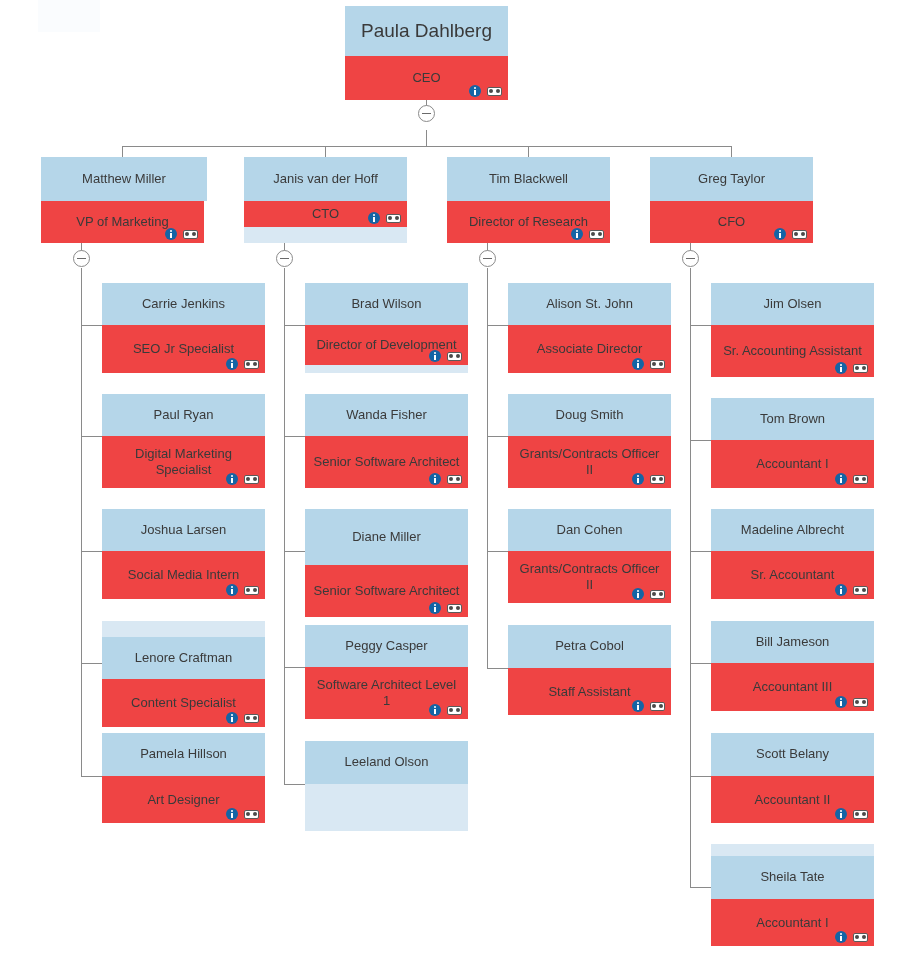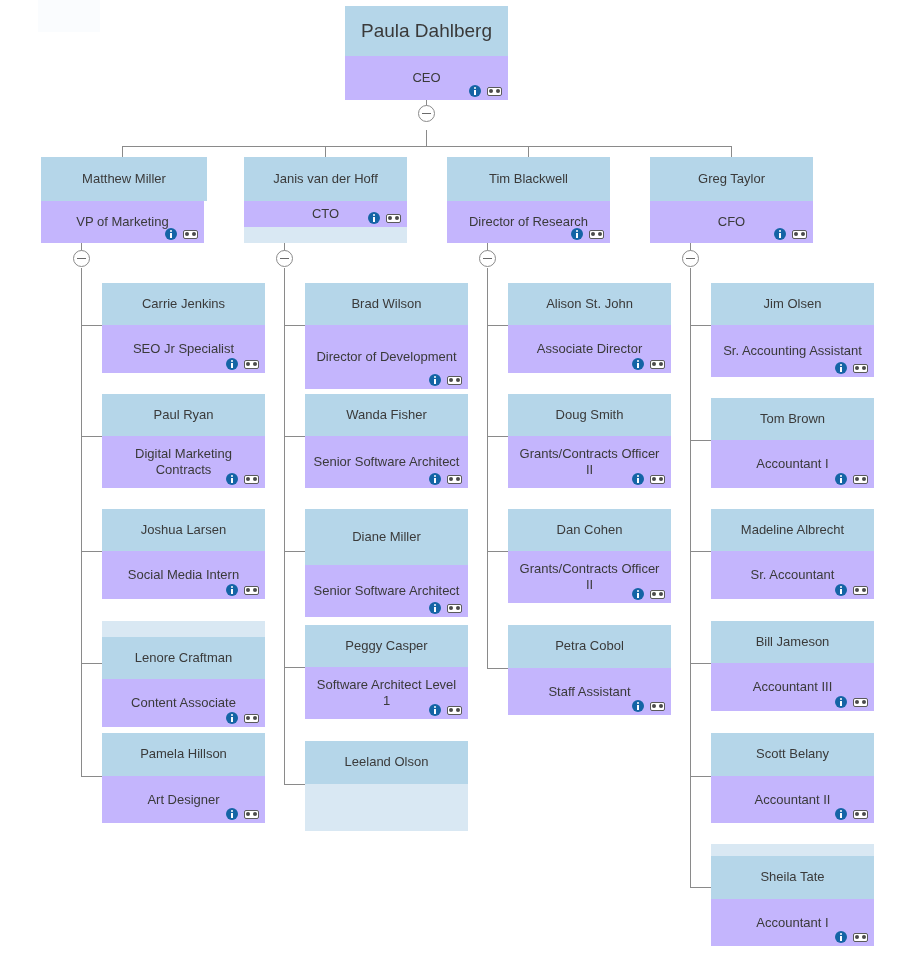--- a/index.html
+++ b/index.html
@@ -68,21 +68,21 @@
     font-size: 13px;
     text-align: center;
     display: flex;
     align-items: center;
     justify-content: center;
     padding: 0 6px;
     line-height: 1.15;
   }
   .node-body {
     position: relative;
-    background: #c4b5fd;
+    background: #ef4444;
     color: #3a3a3a;
     font-size: 13px;
     text-align: center;
     display: flex;
     align-items: center;
     justify-content: center;
     padding: 0 8px;
     line-height: 1.2;
   }
   .node-title {
@@ -283,21 +283,21 @@
       <span class="node-icons">
         <span class="icon-info"></span>
         <span class="icon-card"></span>
       </span>
     </div>
   </div>
 
   <div class="node" style="left:102px; top:394px; width:163px; height:94px;">
     <div class="node-name" style="height:42px;">Paul Ryan</div>
     <div class="node-body" style="height:52px;">
-      <span class="node-title">Digital Marketing Contracts</span>
+      <span class="node-title">Digital Marketing Specialist</span>
       <span class="node-icons">
         <span class="icon-info"></span>
         <span class="icon-card"></span>
       </span>
     </div>
   </div>
 
   <div class="node" style="left:102px; top:509px; width:163px; height:90px;">
     <div class="node-name" style="height:42px;">Joshua Larsen</div>
     <div class="node-body" style="height:48px;">
@@ -305,42 +305,42 @@
       <span class="node-icons">
         <span class="icon-info"></span>
         <span class="icon-card"></span>
       </span>
     </div>
   </div>
 
   <div class="node" style="left:102px; top:621px; width:163px; height:90px;">
     <div class="node-name" style="height:42px;margin-top:16px;">Lenore Craftman</div>
     <div class="node-body" style="height:48px;">
-      <span class="node-title">Content Associate</span>
+      <span class="node-title">Content Specialist</span>
       <span class="node-icons">
         <span class="icon-info"></span>
         <span class="icon-card"></span>
       </span>
     </div>
   </div>
 
   <div class="node" style="left:102px; top:733px; width:163px; height:90px;">
     <div class="node-name" style="height:43px;">Pamela Hillson</div>
     <div class="node-body" style="height:47px;">
       <span class="node-title">Art Designer</span>
       <span class="node-icons">
         <span class="icon-info"></span>
         <span class="icon-card"></span>
       </span>
     </div>
   </div>
 
   <div class="node" style="left:305px; top:283px; width:163px; height:90px;">
     <div class="node-name" style="height:42px;">Brad Wilson</div>
-    <div class="node-body" style="height:64px;">
+    <div class="node-body" style="height:40px;">
       <span class="node-title">Director of Development</span>
       <span class="node-icons">
         <span class="icon-info"></span>
         <span class="icon-card"></span>
       </span>
     </div>
   </div>
 
   <div class="node" style="left:305px; top:394px; width:163px; height:94px;">
     <div class="node-name" style="height:42px;">Wanda Fisher</div>

